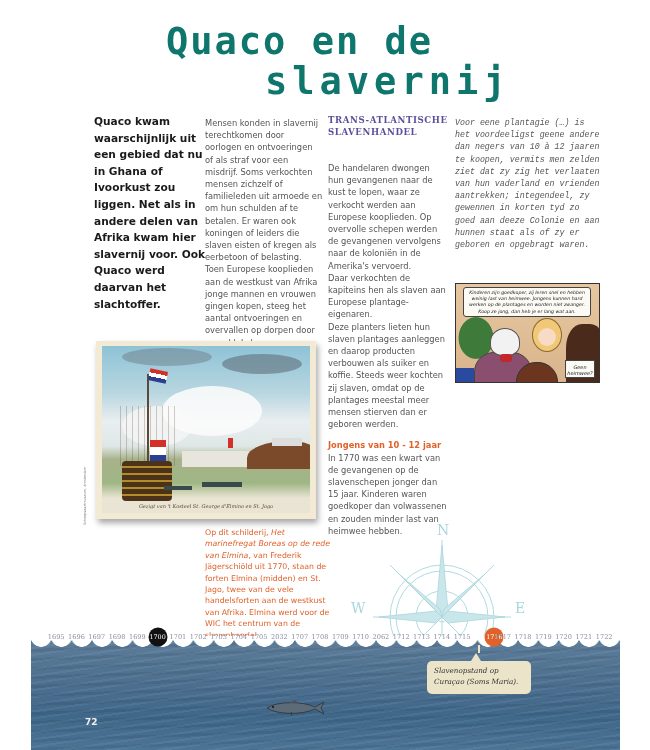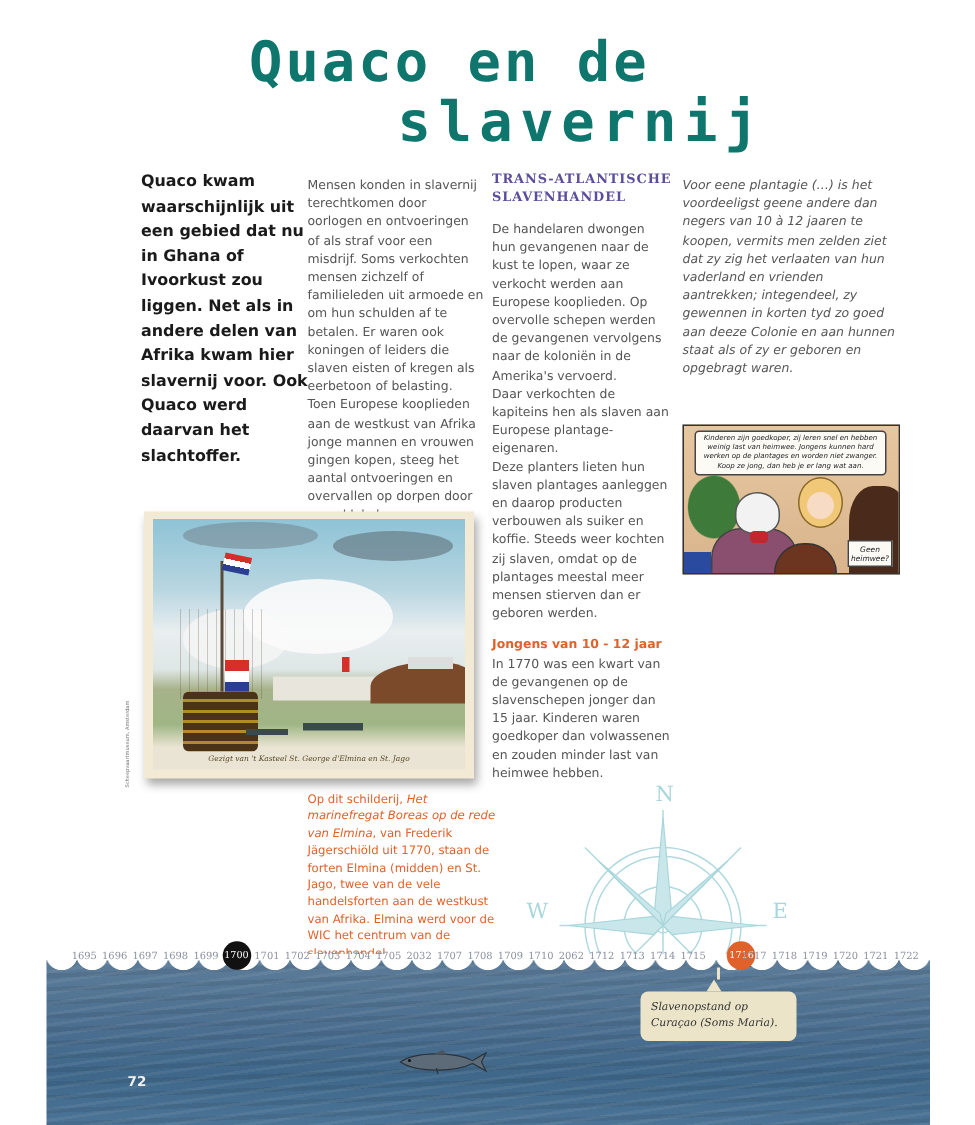--- a/index.html
+++ b/index.html
@@ -25,24 +25,24 @@
     position: absolute; font-size: 8.3px; line-height: 12.2px; color: #555;
     font-family: "DejaVu Sans", sans-serif;
   }
   .col2 { left: 205px; top: 117px; width: 118px; }
   .col3 { left: 328px; top: 115px; width: 120px; }
   .col4 { left: 455px; top: 117px; width: 145px; }
 
   .section-head {
     font-family: "DejaVu Serif", "Liberation Serif", serif; font-weight: bold;
     color: #5d4e9c; font-size: 8.6px; line-height: 11.5px; letter-spacing: 0.6px;
-    margin-bottom: 8px;
+    margin-bottom: 24px;
   }
   .subhead { color: #e0622a; font-weight: bold; margin-top: 9px; }
-  .quote { font-style: italic; }
+  .quote { font-style: italic; font-family: Liberation Mono, monospace; }
 
   .comic {
     position: absolute; left: 455px; top: 283px; width: 145px; height: 100px;
     border: 1.5px solid #333; background: #e8c9a6; overflow: hidden;
   }
   .comic .bubble {
     position: absolute; left: 7px; top: 3px; width: 128px; height: 30px;
     background: #fbfaf5; border: 1px solid #444; border-radius: 3px;
     font-style: italic; font-size: 4.7px; line-height: 6.2px; text-align: center;
     color: #222; padding: 2px 3px; z-index: 3;

